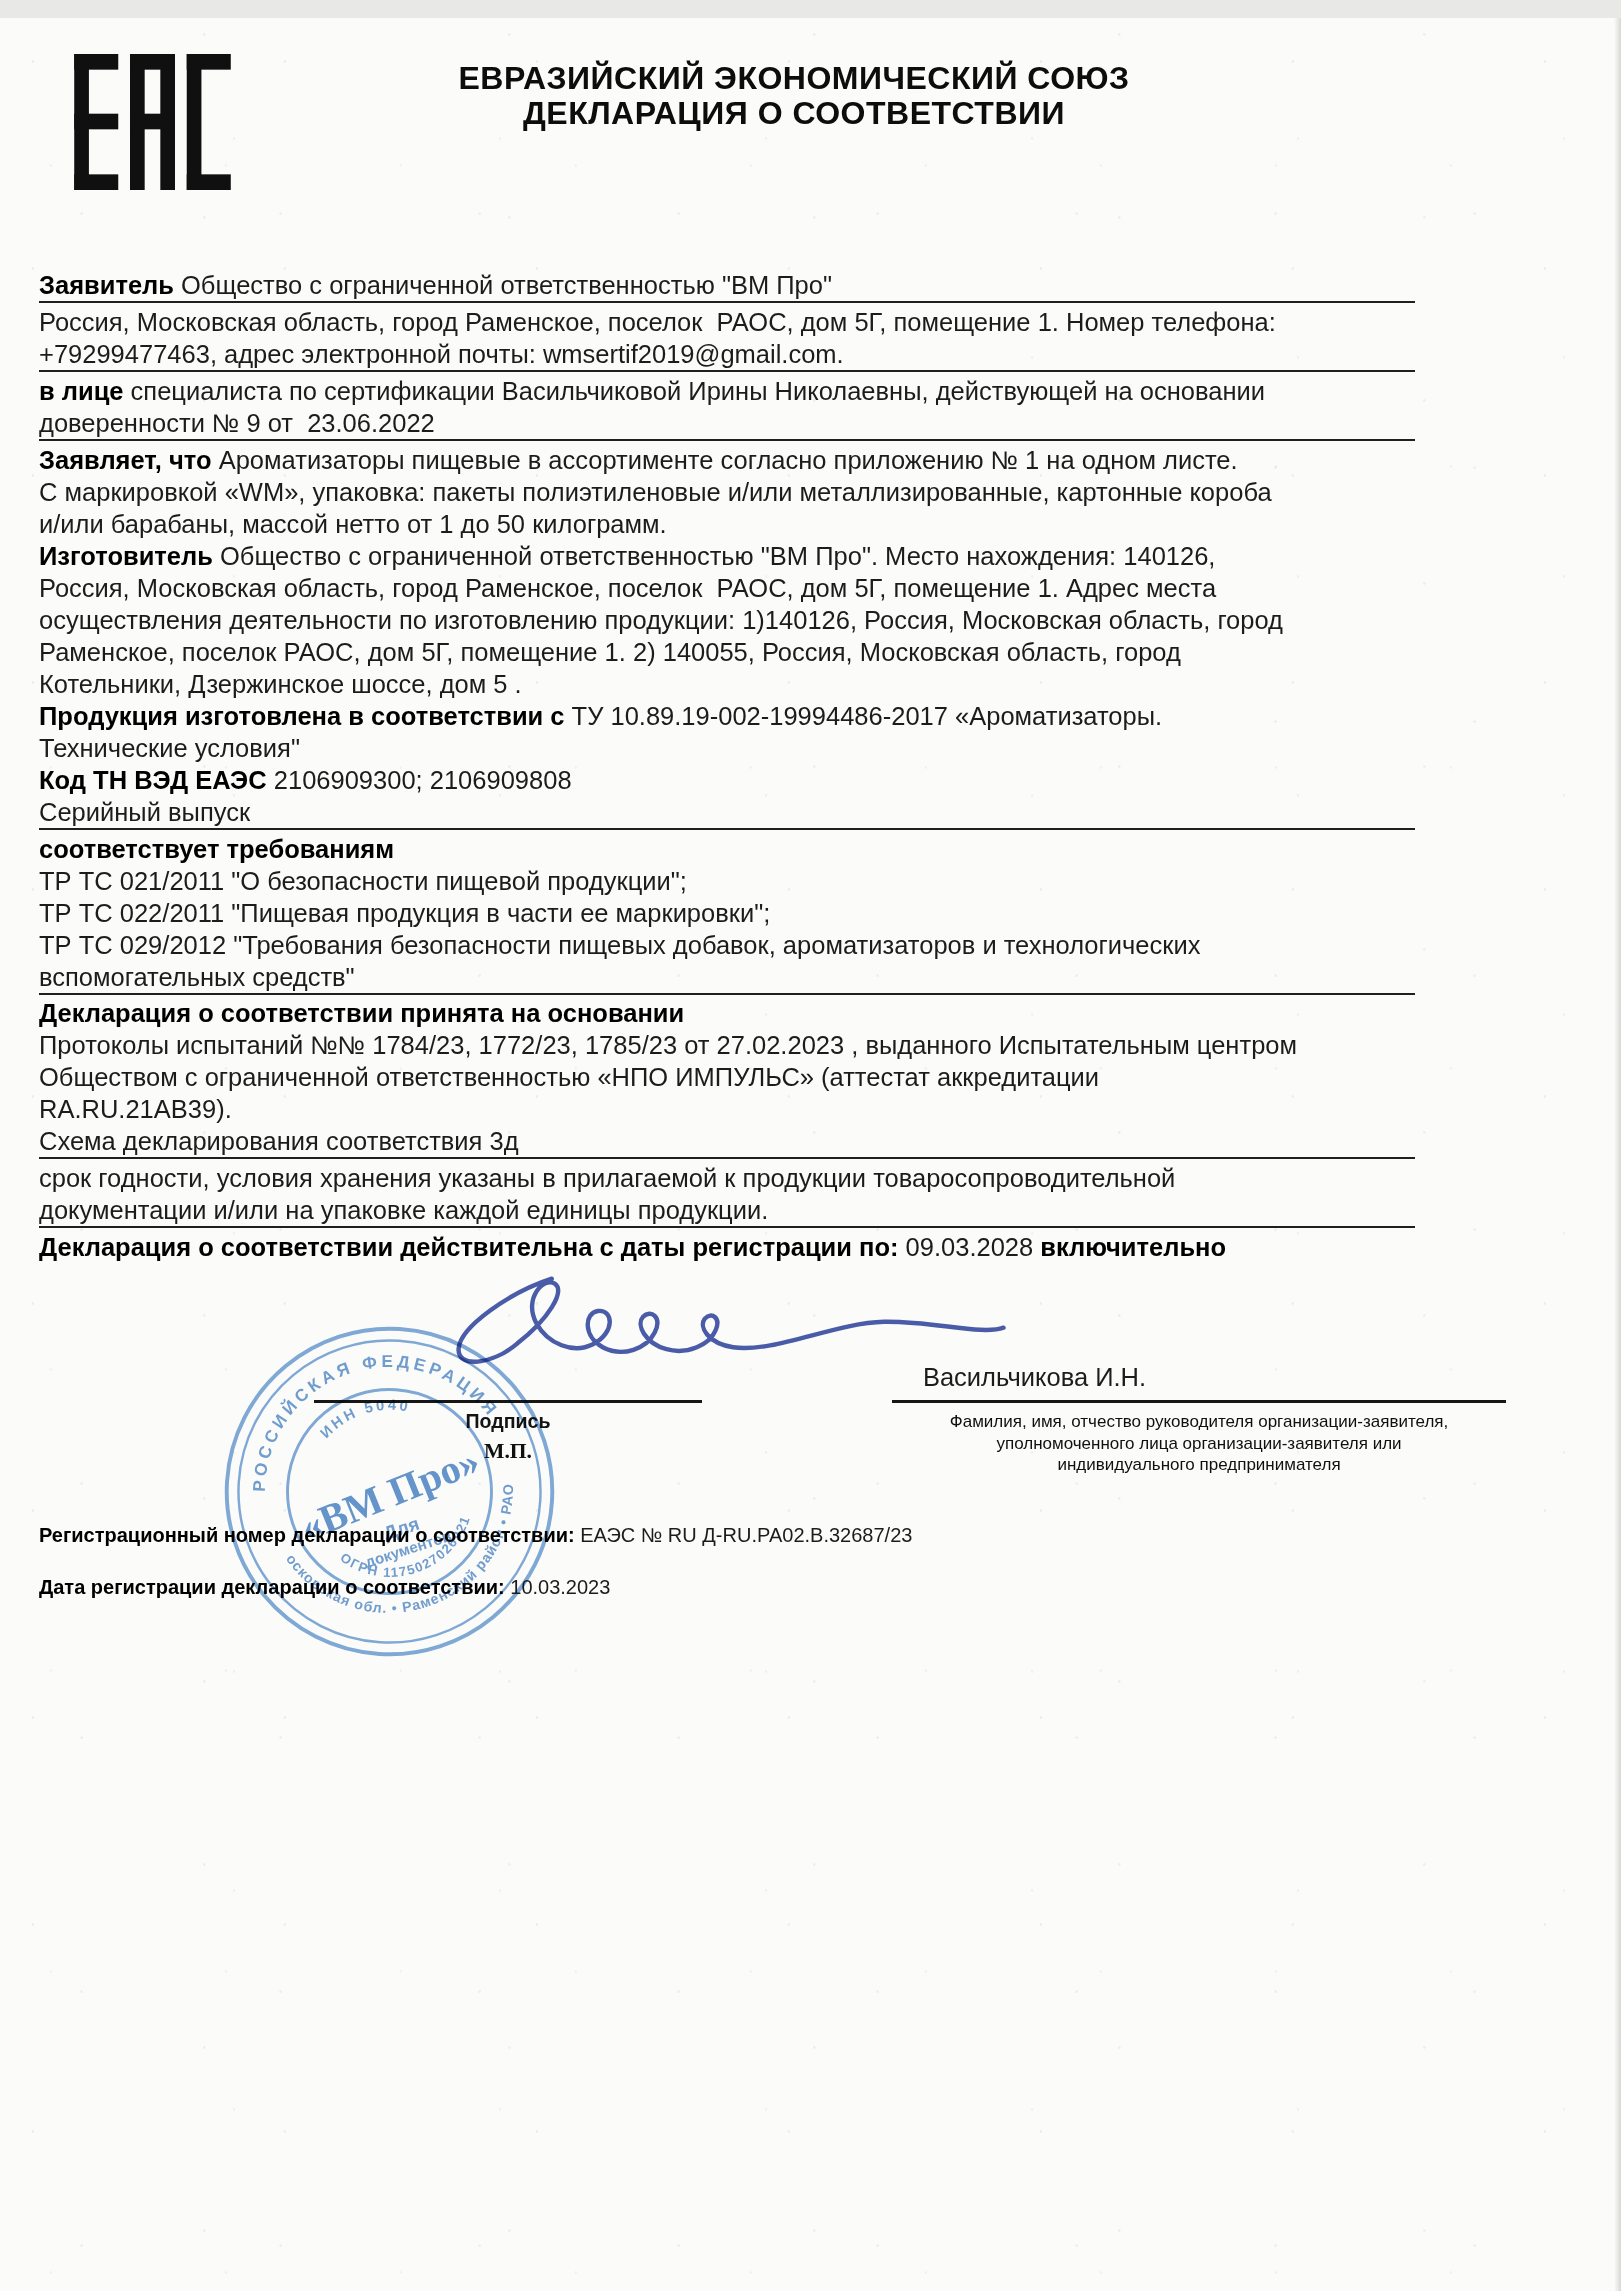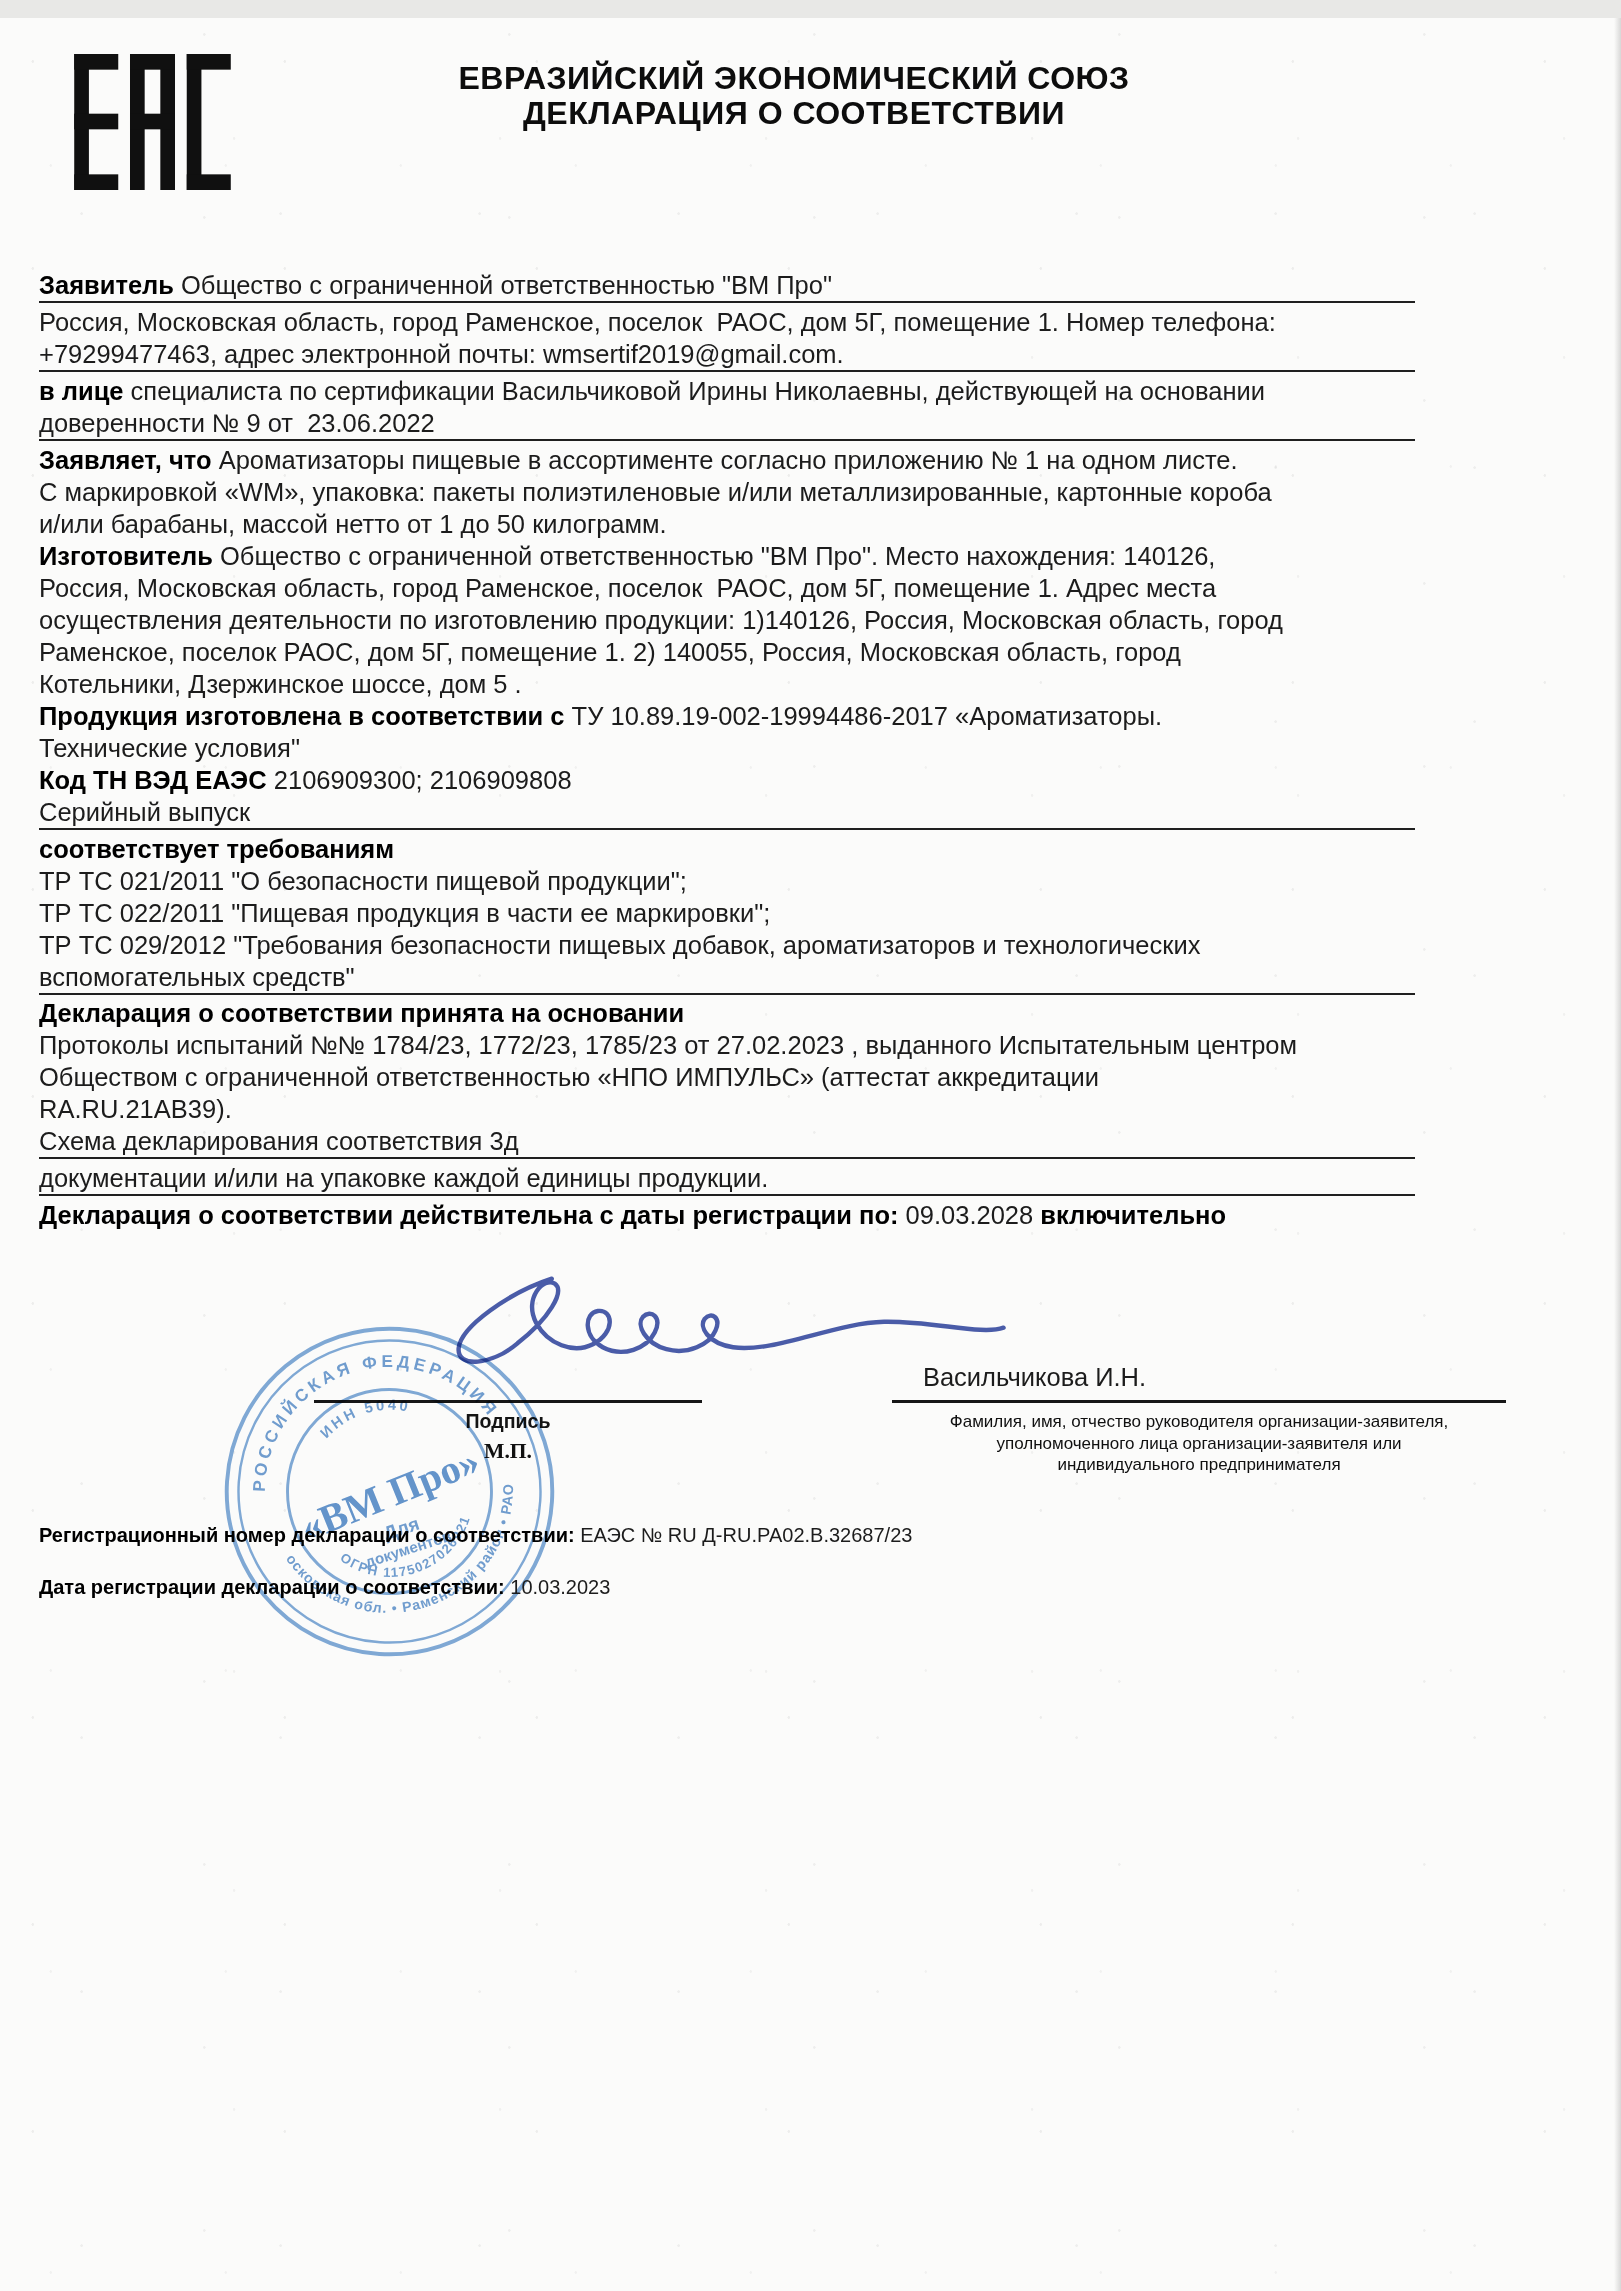--- a/index.html
+++ b/index.html
@@ -114,20 +114,21 @@
       <div class="doc-line"><span class="b">соответствует требованиям</span></div>
       <div class="doc-line"><span>ТР ТС 021/2011 "О безопасности пищевой продукции";</span></div>
       <div class="doc-line"><span>ТР ТС 022/2011 "Пищевая продукция в части ее маркировки";</span></div>
       <div class="doc-line"><span>ТР ТС 029/2012 "Требования безопасности пищевых добавок, ароматизаторов и технологических</span></div>
       <div class="doc-line ruled"><span>вспомогательных средств"</span></div>
       <div class="doc-line"><span class="b">Декларация о соответствии принята на основании</span></div>
       <div class="doc-line"><span>Протоколы испытаний №№ 1784/23, 1772/23, 1785/23 от 27.02.2023 , выданного Испытательным центром</span></div>
       <div class="doc-line"><span>Обществом с ограниченной ответственностью «НПО ИМПУЛЬС» (аттестат аккредитации</span></div>
       <div class="doc-line"><span>RA.RU.21АВ39).</span></div>
       <div class="doc-line ruled"><span>Схема декларирования соответствия 3д</span></div>
+      <div class="doc-line"><span>срок годности, условия хранения указаны в прилагаемой к продукции товаросопроводительной</span></div>
       <div class="doc-line ruled"><span>документации и/или на упаковке каждой единицы продукции.</span></div>
       <div class="doc-line"><span class="b">Декларация о соответствии действительна с даты регистрации по: </span><span>09.03.2028 </span><span class="b">включительно</span></div>
     </div>
 
   <div class="sig-line left"></div>
   <div class="sig-line right"></div>
 
   <div class="signer-name" style="transform:translateX(-83px);">Васильчикова И.Н.</div>
 
   <div class="sig-caption">

